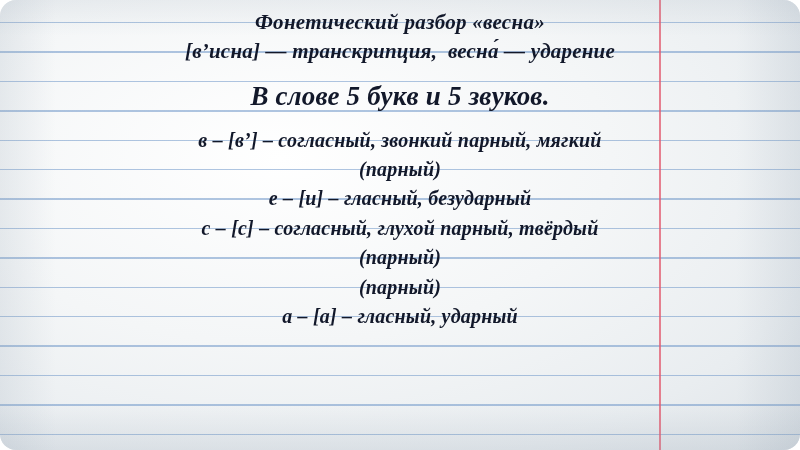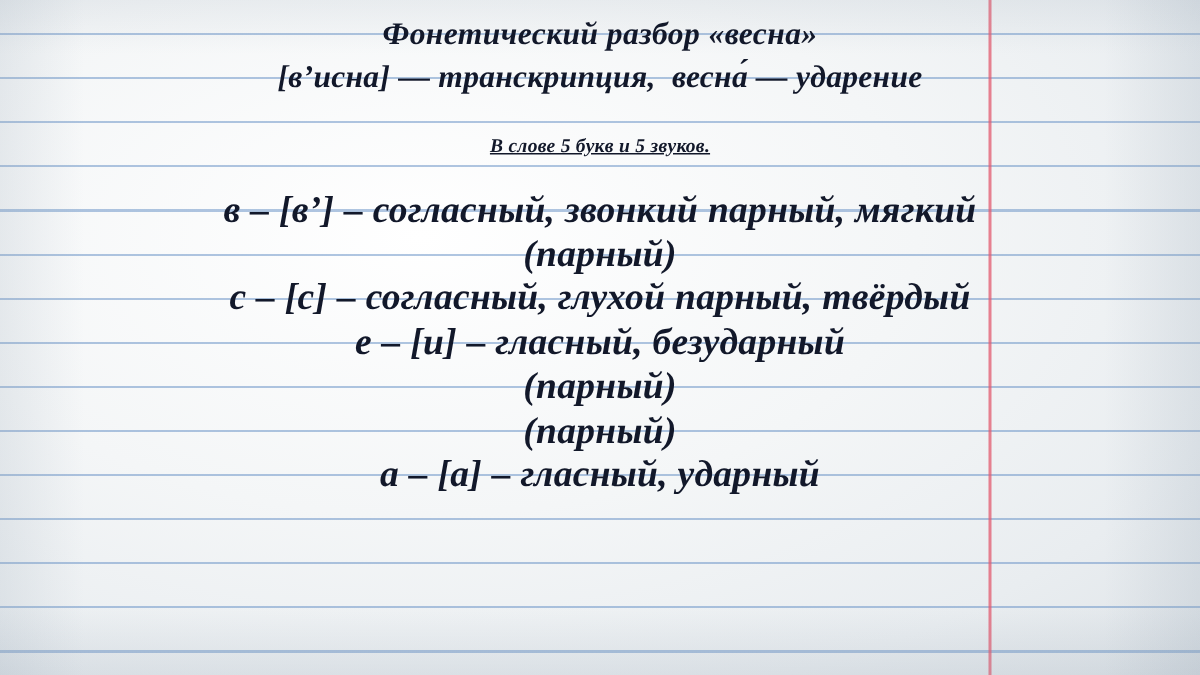--- a/index.html
+++ b/index.html
@@ -7,20 +7,21 @@
     padding: 0;
     background: #ffffff;
   }
   .page {
     position: relative;
     width: 800px;
     height: 450px;
     overflow: hidden;
     background: #f2f4f6;
     font-family: "Liberation Serif", "DejaVu Serif", serif;
+    border-radius: 16px;
   }
   
   .paper-base {
     position: absolute;
     inset: 0;
     background:
       radial-gradient(ellipse at 35% 35%, #ffffff 0%, #f4f6f7 45%, #e9edf0 78%, #dfe4e8 100%);
   }
   
   .ruling {
@@ -73,25 +74,24 @@
     font-size: 21px;
     font-weight: 700;
     font-style: italic;
     line-height: 29.4px;
     letter-spacing: 0.3px;
   }
   .subtitle {
     font-size: 21px;
   }
   .count {
-    font-size: 13px;
-    text-decoration: underline;
+    font-size: 27px;
   }
   .sound {
-    font-size: 25px;
+    font-size: 20px;
   }
   .spacer-half {
     height: 14.7px;
   }
 </style>
 </head>
 <body>
 
 <div class="page">
   <div class="paper-base"></div>
@@ -100,19 +100,19 @@
   <div class="grain"></div>
 
   <div class="content">
     <div class="title">Фонетический разбор «весна»</div>
     <div class="line subtitle">[в’исна] — транскрипция,  весна́ — ударение</div>
     <div class="spacer-half"></div>
     <div class="line count">В слове 5 букв и 5 звуков.</div>
     <div class="spacer-half"></div>
     <div class="line sound">в – [в’] – согласный, звонкий парный, мягкий</div>
     <div class="line sound">(парный)</div>
+    <div class="line sound">е – [и] – гласный, безударный</div>
     <div class="line sound">с – [с] – согласный, глухой парный, твёрдый</div>
-    <div class="line sound">е – [и] – гласный, безударный</div>
     <div class="line sound">(парный)</div>
     <div class="line sound">(парный)</div>
     <div class="line sound">а – [а] – гласный, ударный</div>
   </div>
 </div>
 
 </body></html>

